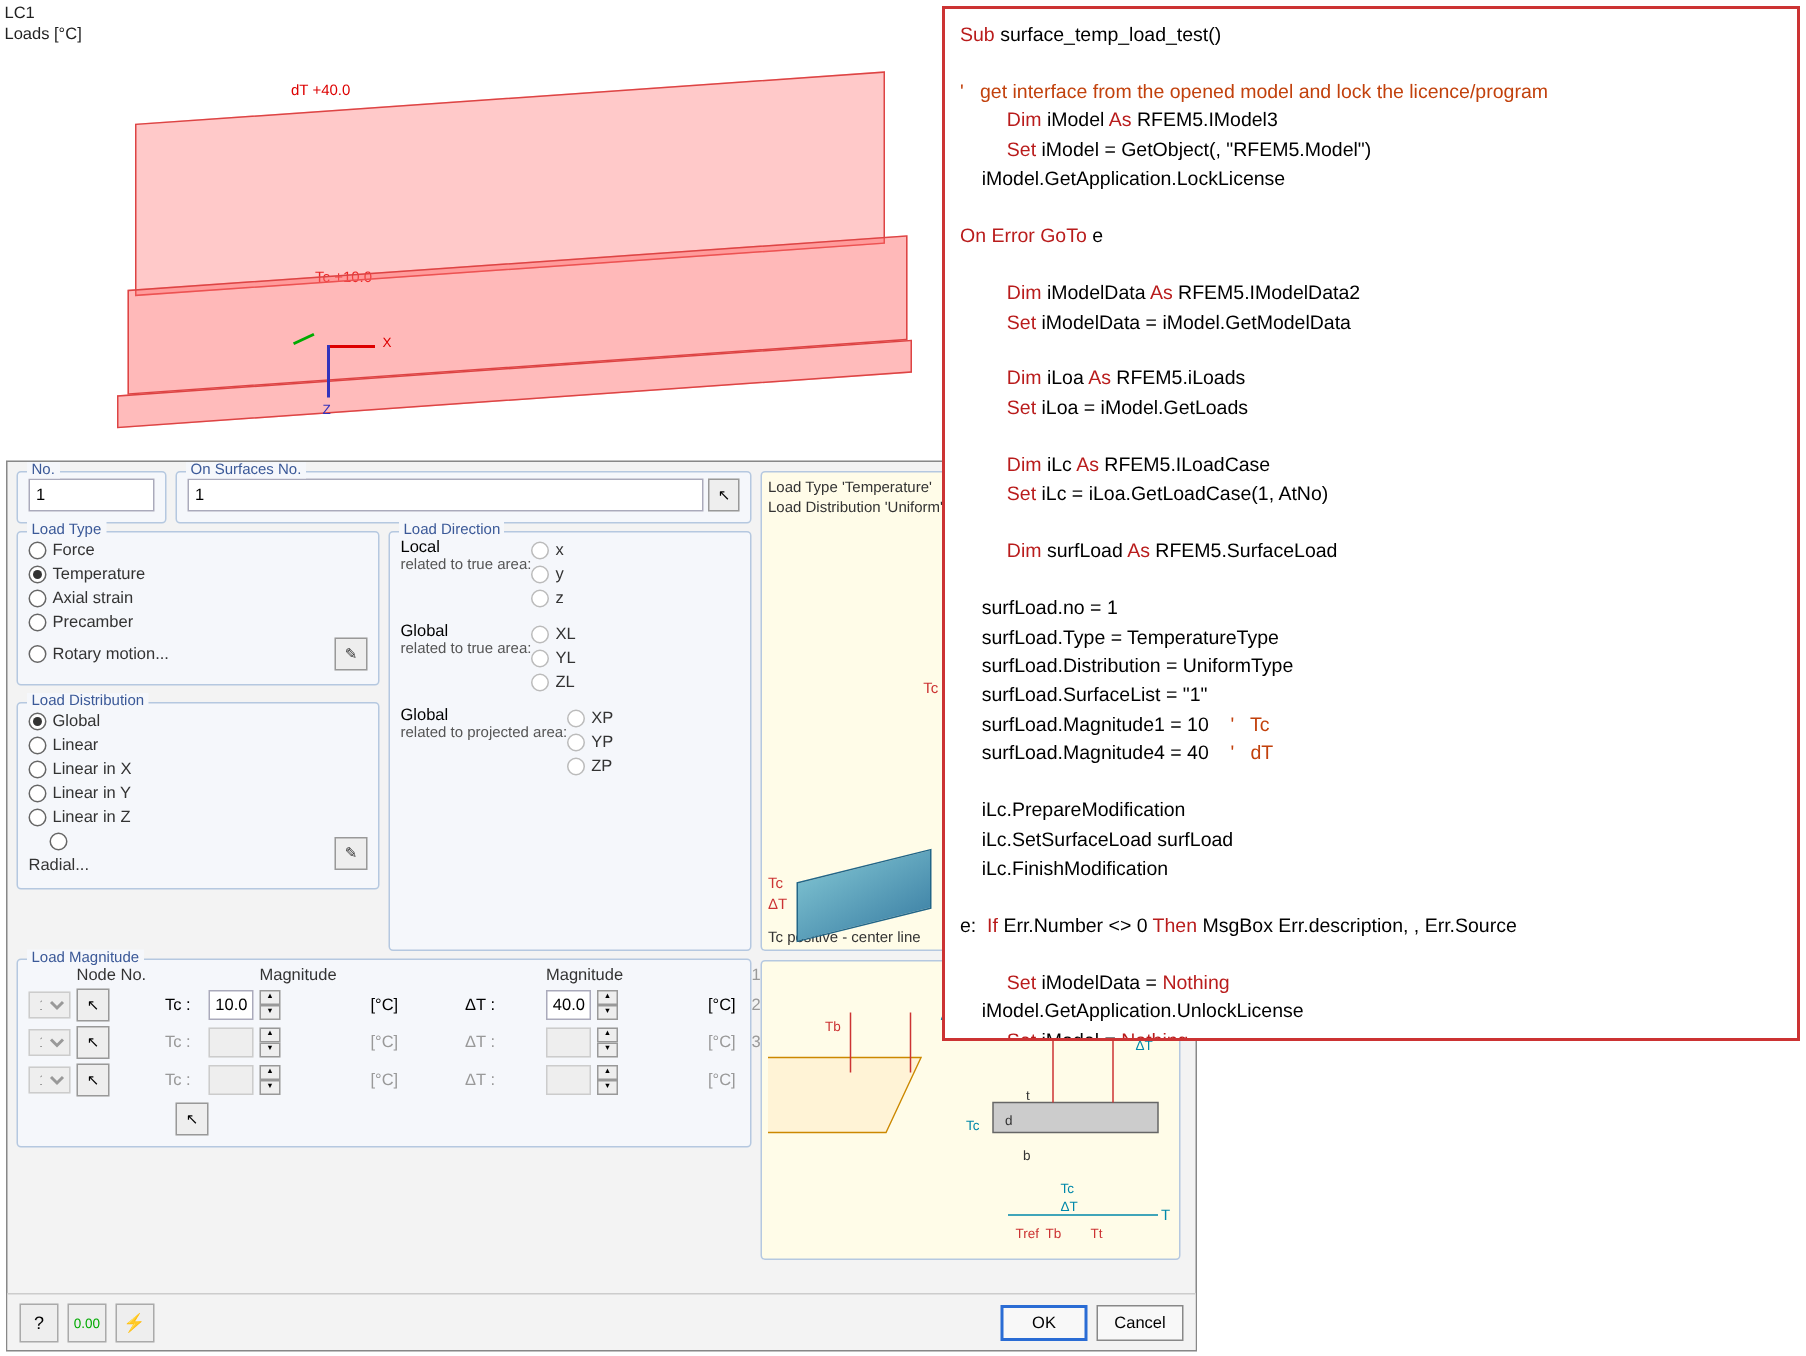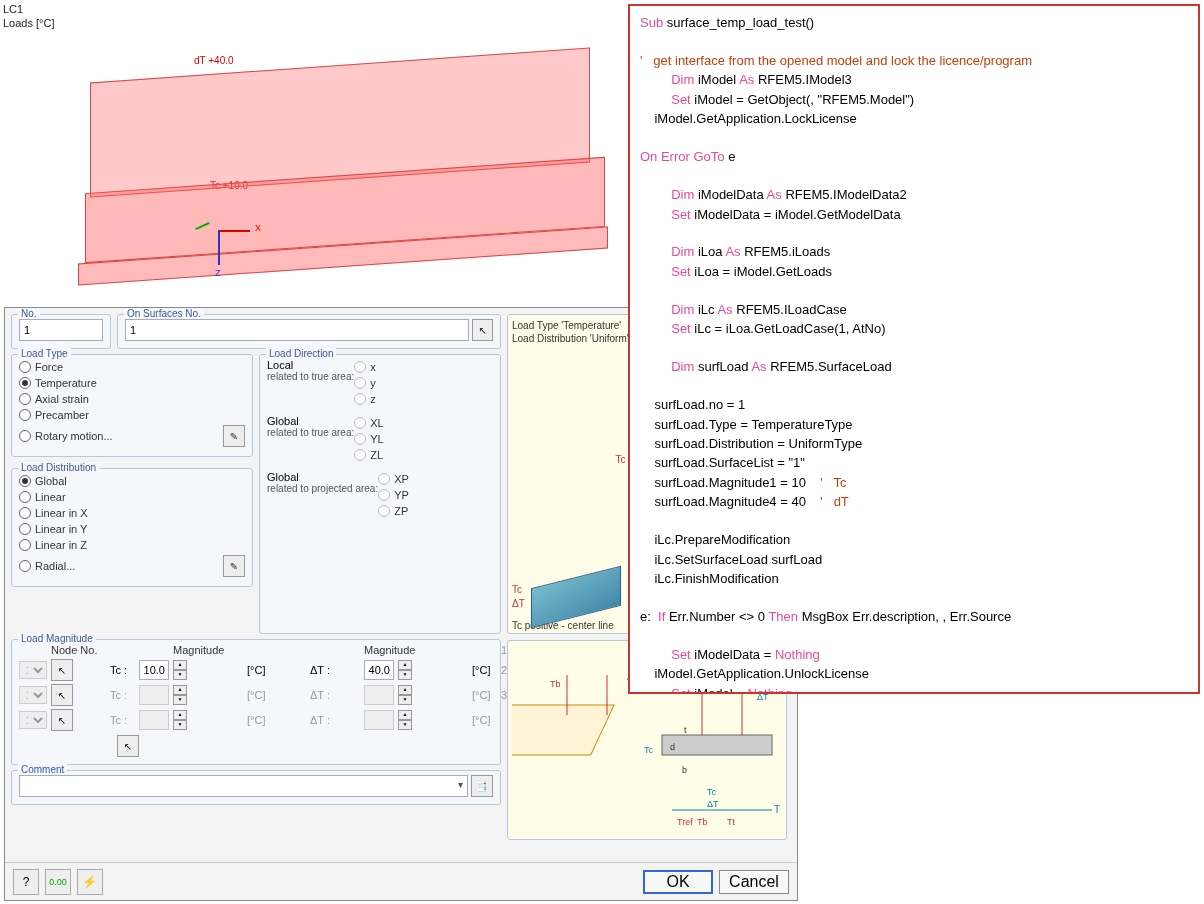--- a/index.html
+++ b/index.html
@@ -66,27 +66,27 @@
 .thermo { width: 8px; height: 60px; border: 1px solid #c33; background: linear-gradient(180deg,#fff 20%,#f66 20%); position: relative; }
 .thermo::after { content:""; position:absolute; bottom:-6px; left:-2px; width:12px;height:12px;border-radius:50%;background:#f44;}
 .prism { width: 90px; height: 40px; background: linear-gradient(160deg,#7bc,#48a); transform: skewY(-14deg); border: 1px solid #268; }
 .pv-notes { font-size: 10px; color: #333; line-height: 1.3; margin-top: 2px; }
 
 .preview2 { border: 1px solid #b5c8e0; border-radius: 3px; padding: 4px; background: #fffce8; height: 200px; position: relative; }
 .preview2 svg { width: 100%; height: 100%; }
 
 .dialog-footer { position: absolute; bottom: 0; left: 0; right: 0; height: 38px; border-top: 1px solid #ccc; background: #f3f3f3; display: flex; align-items: center; padding: 0 8px; gap: 6px; }
 .footer-spacer { flex: 1; }
-.btn { width: 70px; height: 24px; border: 1px solid #888; background: #f8f8f8; font-size: 16px; cursor: pointer; }
+.btn { width: 58px; height: 24px; border: 1px solid #888; background: #f8f8f8; font-size: 11px; cursor: pointer; }
 .btn.primary { border: 2px solid #2a6cd4; }
 .icon-btn { width: 26px; height: 26px; border: 1px solid #aaa; background: #eee; display: inline-flex; align-items: center; justify-content: center; font-size: 12px; cursor: pointer; }
 
 
 .code-panel { position: absolute; top: 4px; right: 4px; width: 572px; height: 690px; border: 2px solid #c33; background: #fff; z-index: 10; padding: 8px 10px; font-family: "Courier New", monospace; font-size: 13px; line-height: 1.42; white-space: pre; color: #000; overflow: hidden; }
-.kw { color: #ec4899; }
+.kw { color: #b91c1c; }
 .cm { color: #c2410c; }
 </style>
 </head>
 <body>
 
 <div class="viewport">
   <div class="lc-label">LC1</div>
   <div class="loads-label">Loads [°C]</div>
   <div class="dt-label">dT +40.0</div>
   <div class="tc-label">Tc +10.0</div>
@@ -163,21 +163,21 @@
               </div>
             <div class="radio-row">
                 <span class="radio"></span>
                 <span>Linear in Y</span>
               </div>
             <div class="radio-row">
                 <span class="radio"></span>
                 <span>Linear in Z</span>
               </div>
             <div class="radio-row" style="justify-content:space-between;">
-                <span style="display:flex;align-items:center;gap:4px;">
+                <span style="display:flex;align-items:center;gap:4px;flex-direction:column;">
                   <span class="radio"></span>
                   <span>Radial...</span>
                 </span>
                 <span class="btn-sm">✎</span>
               </div>
           </div>
         </div>
         <div>
           <div class="fieldset" style="height:280px;">
             <div class="legend">Load Direction</div>
@@ -308,27 +308,20 @@
           <input class="numfield dis" style="">
           <div class="spinner">
               <span>▲</span>
               <span>▼</span>
             </div>
           <span class="dis">[°C]</span>
         </div>
         <div style="margin-top:4px;"><span class="btn-sm" style="margin-left:98px;">↖</span></div>
       </div>
 
-      <div class="fieldset">
-        <div class="legend">Comment</div>
-        <div class="comment-row">
-          <div class="combo"></div>
-          <div class="btn-sm">📑</div>
-        </div>
-      </div>
     </div>
 
     <div class="right-col">
       <div class="preview-box">
         <div class="preview-title">
           <span>Load Type 'Temperature'</span><br>
           <span>Load Distribution 'Uniform'</span>
         </div>
         <div class="therm-diagram">
           <span style="color:#c33;font-size:10px;">Tc</span>

